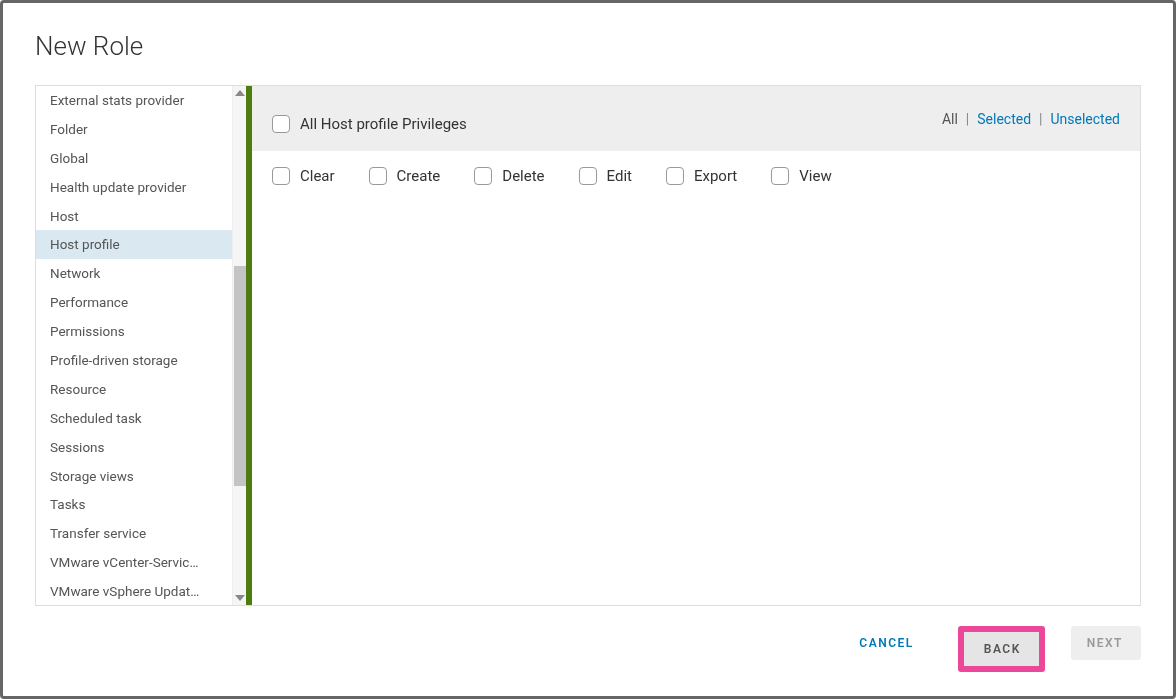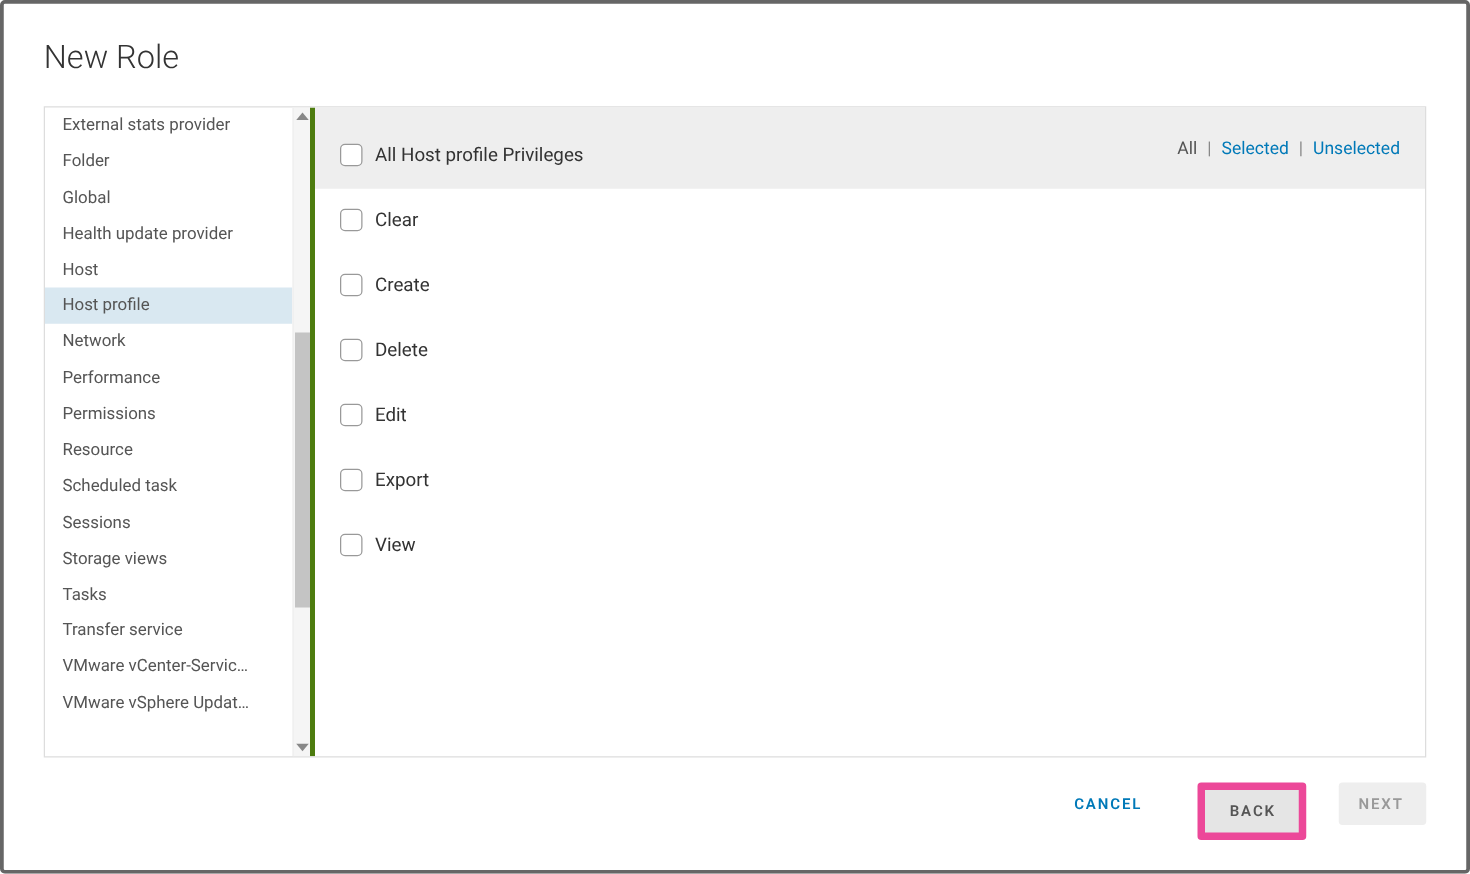--- a/index.html
+++ b/index.html
@@ -30,21 +30,21 @@
       margin-top: 4px;
     }
     .content-area {
       display: flex;
       border: 1px solid #ddd;
       flex: 1;
       overflow: hidden;
     }
     .sidebar {
       width: 216px;
-      border-right: 4px solid #4d7c0f;
+      border-right: 6px solid #4d7c0f;
       display: flex;
       position: relative;
     }
     .sidebar-list {
       flex: 1;
       overflow: hidden;
       list-style: none;
     }
     .sidebar-item {
       padding: 5px 12px 5px 14px;
@@ -139,21 +139,20 @@
       flex-shrink: 0;
       cursor: pointer;
     }
     .header-title {
       font-size: 15px;
       color: #333;
     }
     .privileges-list {
       padding: 16px 20px;
       display: flex;
-      flex-direction: column;
       gap: 34px;
     }
     .privilege-item {
       display: flex;
       align-items: center;
       gap: 10px;
     }
     .privilege-label {
       font-size: 15px;
       color: #333;
@@ -202,20 +201,21 @@
       <ul class="sidebar-list" id="sidebar-list">
           <li class="sidebar-item">External stats provider</li>
           <li class="sidebar-item">Folder</li>
           <li class="sidebar-item">Global</li>
           <li class="sidebar-item">Health update provider</li>
           <li class="sidebar-item">Host</li>
           <li class="sidebar-item selected">Host profile</li>
           <li class="sidebar-item">Network</li>
           <li class="sidebar-item">Performance</li>
           <li class="sidebar-item">Permissions</li>
+          <li class="sidebar-item">Profile-driven storage</li>
           <li class="sidebar-item">Resource</li>
           <li class="sidebar-item">Scheduled task</li>
           <li class="sidebar-item">Sessions</li>
           <li class="sidebar-item">Storage views</li>
           <li class="sidebar-item">Tasks</li>
           <li class="sidebar-item">Transfer service</li>
           <li class="sidebar-item">VMware vCenter-Servic…</li>
           <li class="sidebar-item">VMware vSphere Updat…</li>
         </ul>
       <div class="scrollbar-track">

